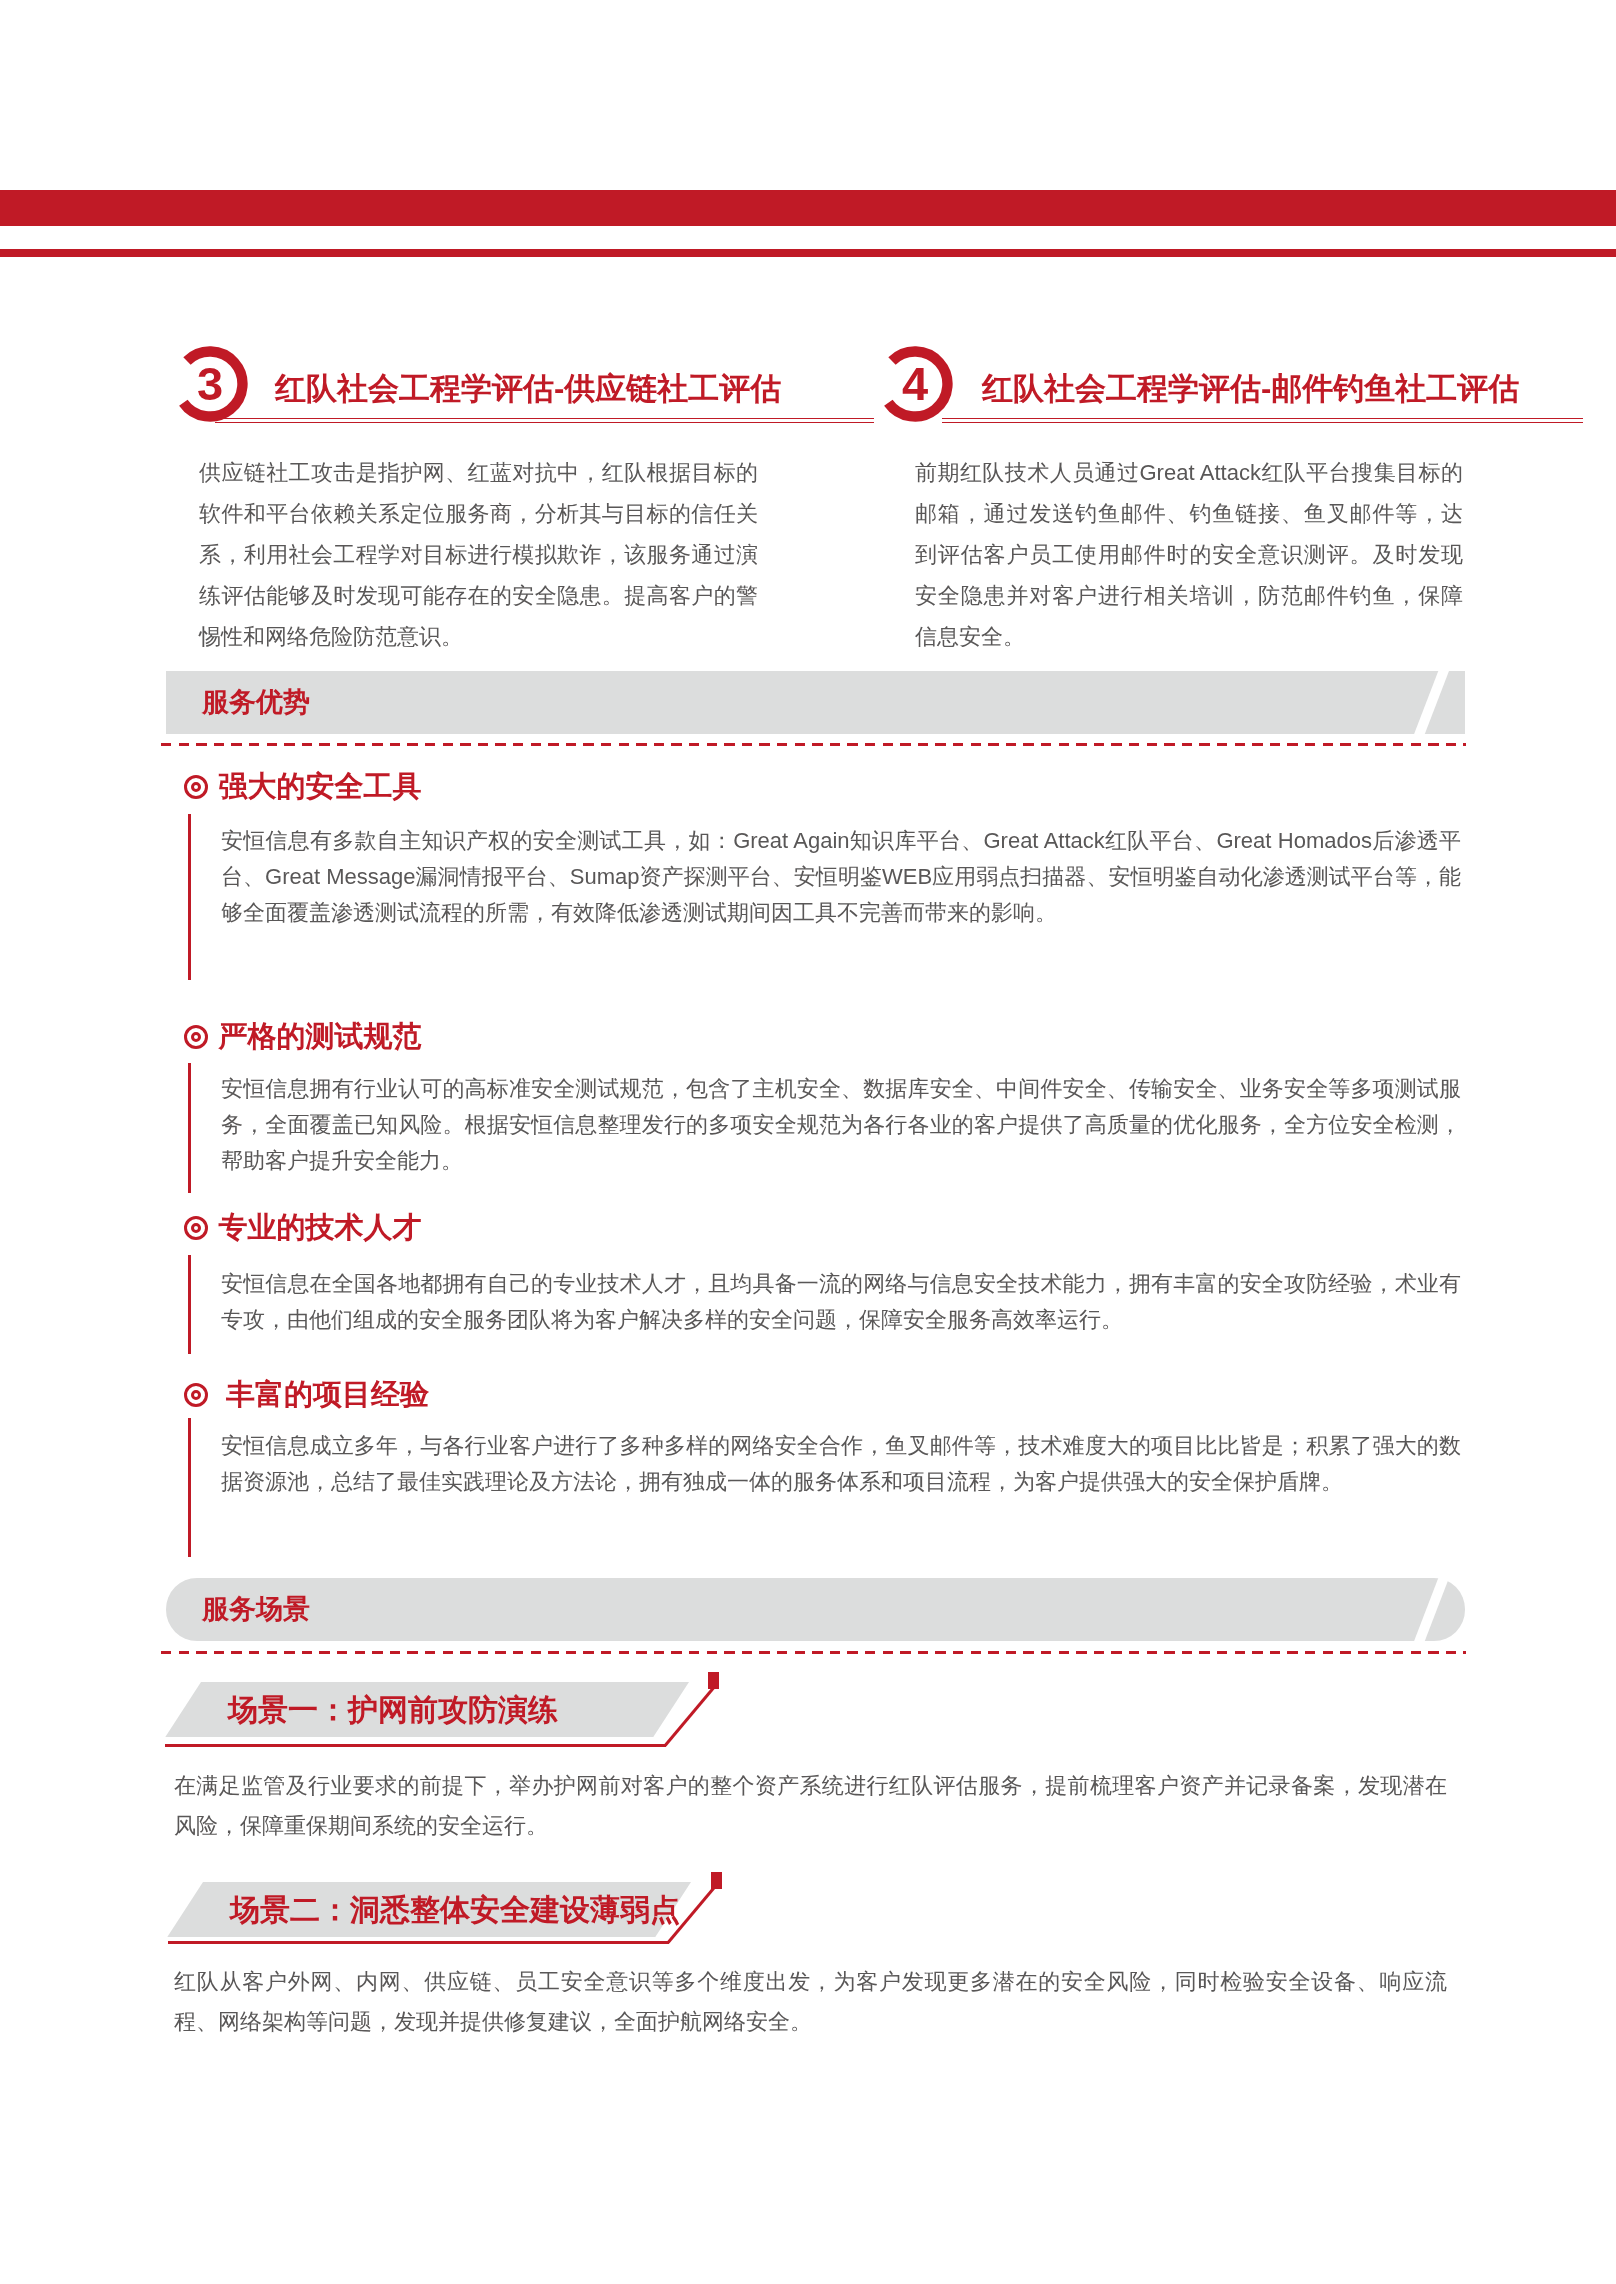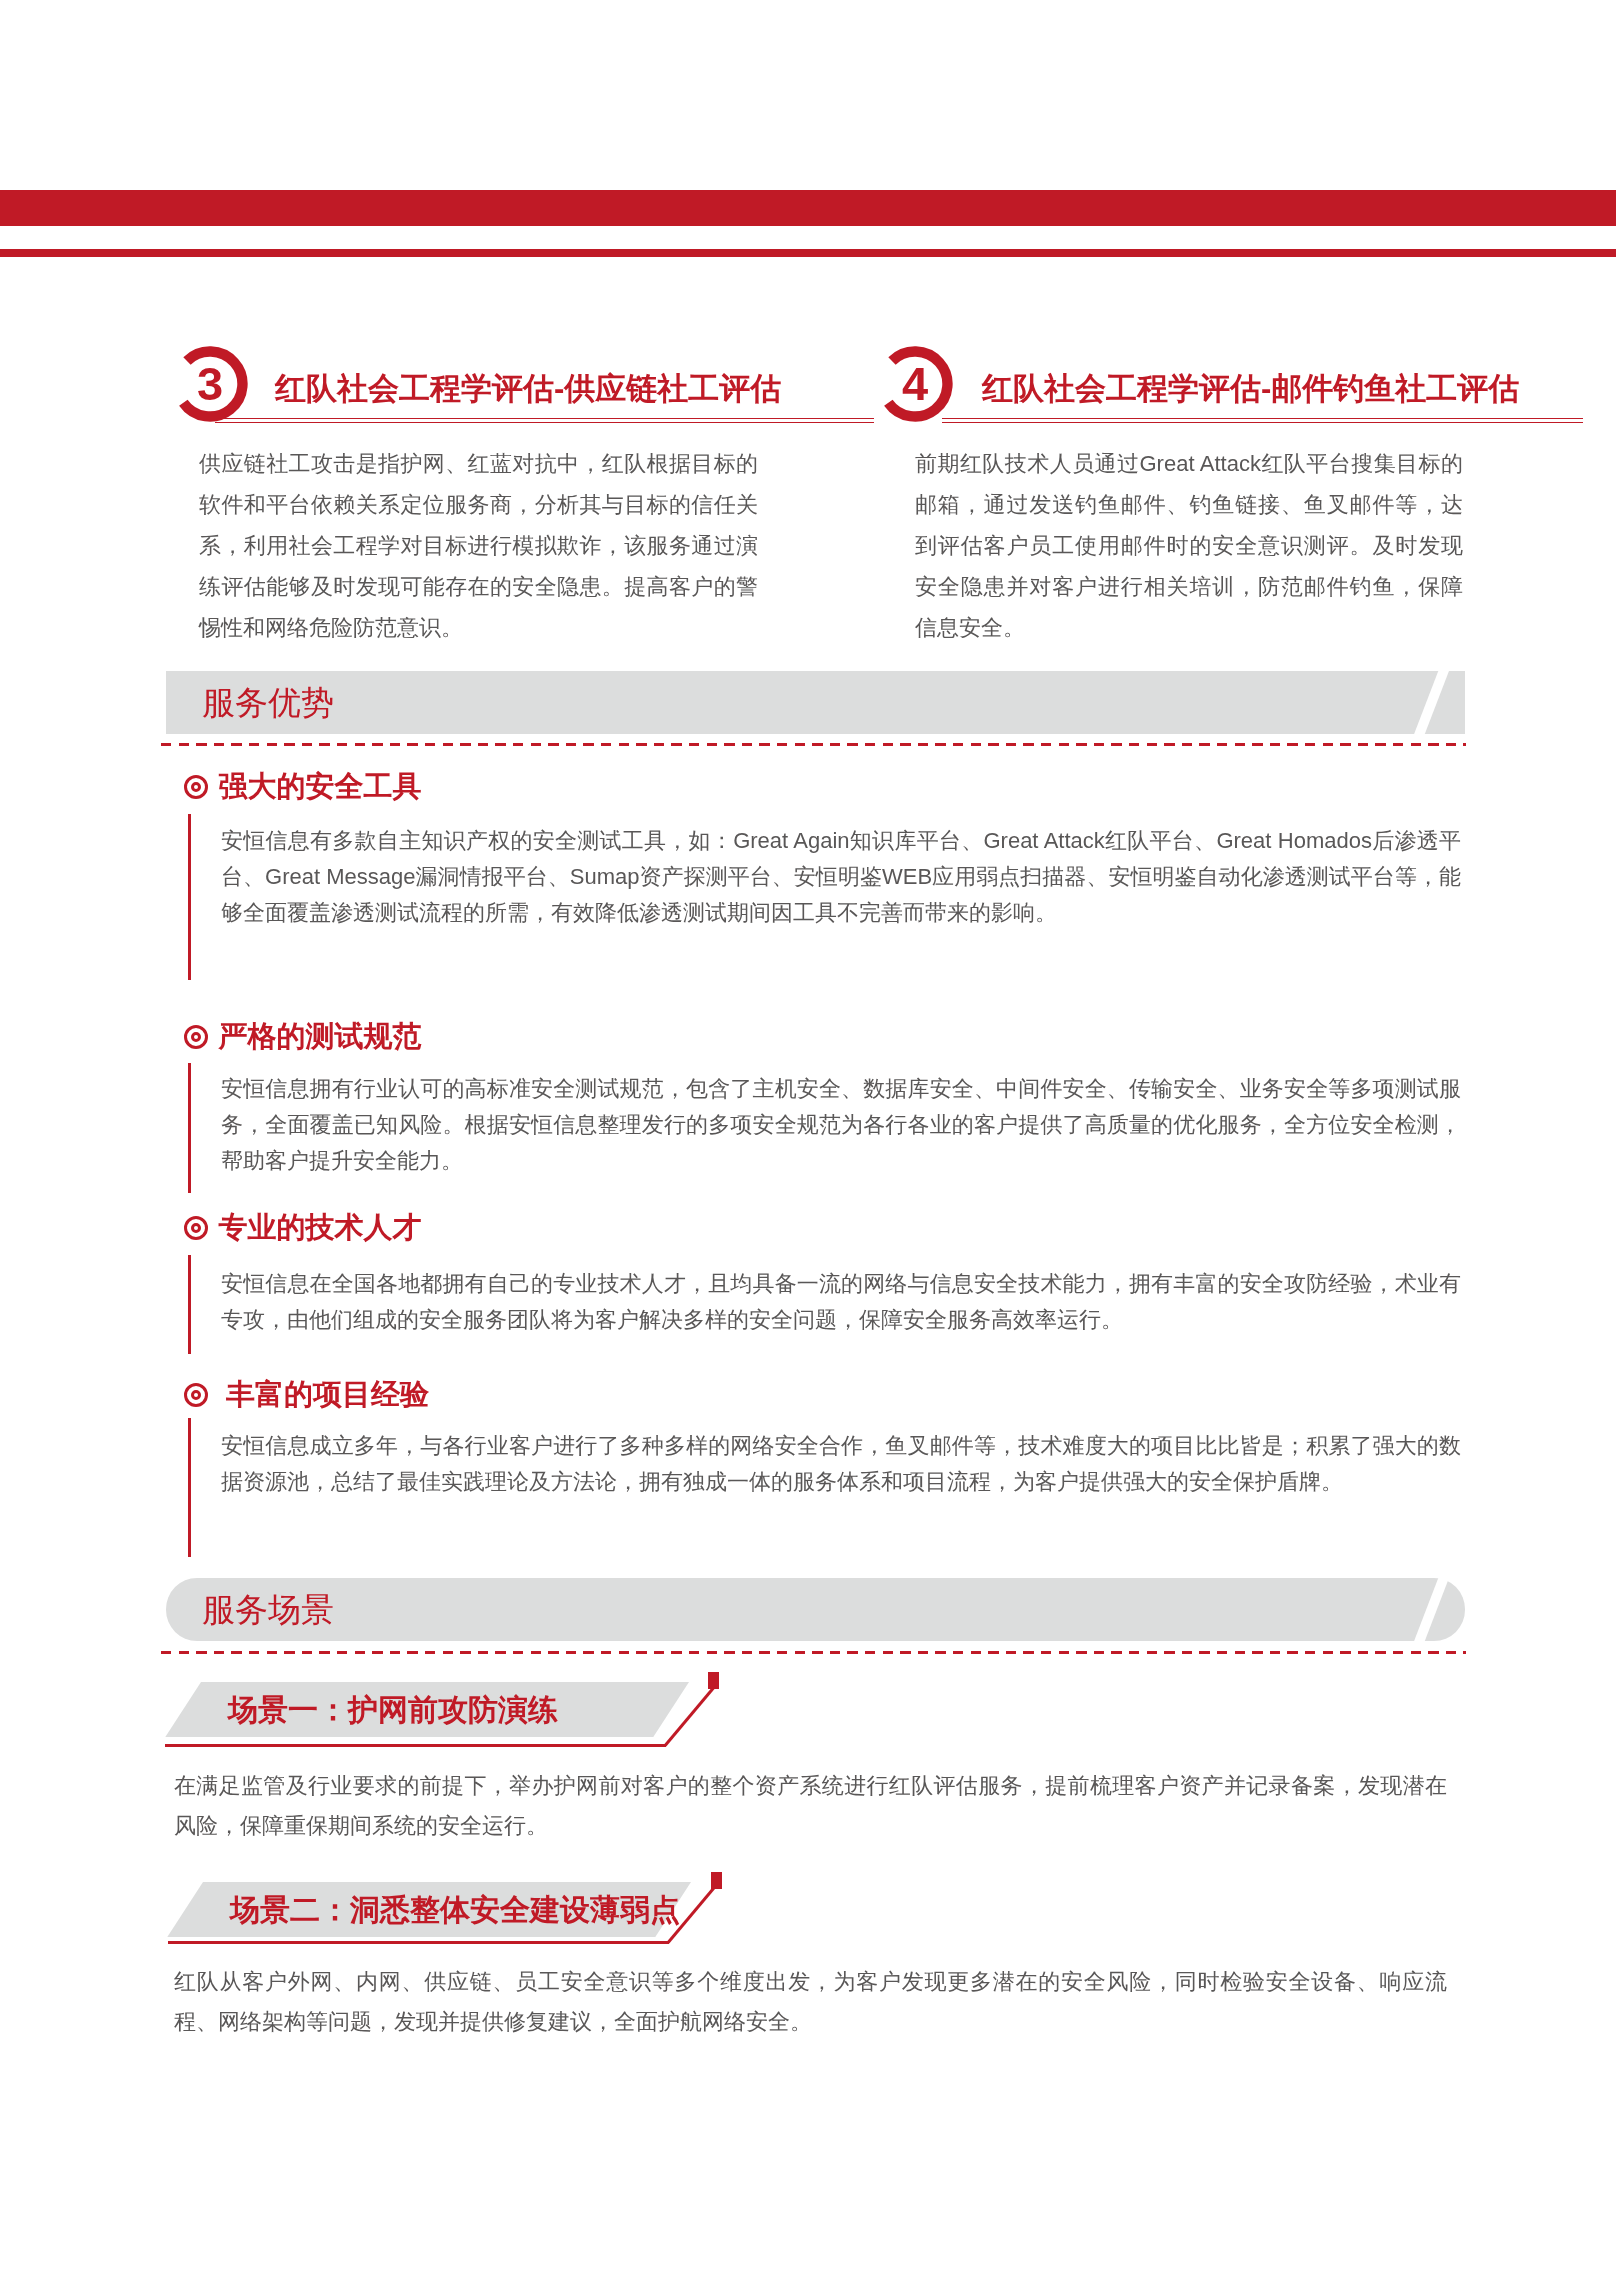--- a/index.html
+++ b/index.html
@@ -34,27 +34,27 @@
   #t3{left:275px;top:371px;}
   #t4{left:982px;top:371px;}
 
   .hero-underline{
     position:absolute;height:5.2px;box-sizing:border-box;
     border-top:1.3px solid var(--red);border-bottom:1.3px solid var(--red);
   }
   #u3{left:215px;top:418px;width:659px;}
   #u4{left:942px;top:418px;width:641px;}
 
-  .hero-para{position:absolute;font-size:22px;line-height:41px;color:var(--txt);text-align:justify;}
+  .hero-para{position:absolute;font-size:22px;line-height:41px;color:var(--txt);text-align:justify;margin-top:9px;}
   #p3{left:199px;top:443px;width:559px;}
   #p4{left:915px;top:443px;width:548px;}
 
   
   .banner{position:absolute;left:166px;width:1299px;height:63px;background:var(--gray);}
-  .banner .txt{position:absolute;left:36px;top:0;line-height:63px;font-size:33px;font-weight:normal;color:var(--red);white-space:nowrap;}
+  .banner .txt{position:absolute;left:36px;top:0;line-height:63px;font-size:27px;font-weight:bold;color:var(--red);white-space:nowrap;}
   .banner .slash{position:absolute;right:29px;top:-10.4px;width:10.4px;height:86px;background:#fff;transform:rotate(21deg);}
   #banner-adv{top:671px;}
   #banner-sce{top:1578px;border-radius:31px;}
 
   .dash{
     position:absolute;left:161px;width:1305px;height:3.3px;
     background:repeating-linear-gradient(90deg,var(--red) 0 10.4px,transparent 10.4px 17.6px);
   }
   #dash1{top:743px;}
   #dash2{top:1651px;}

